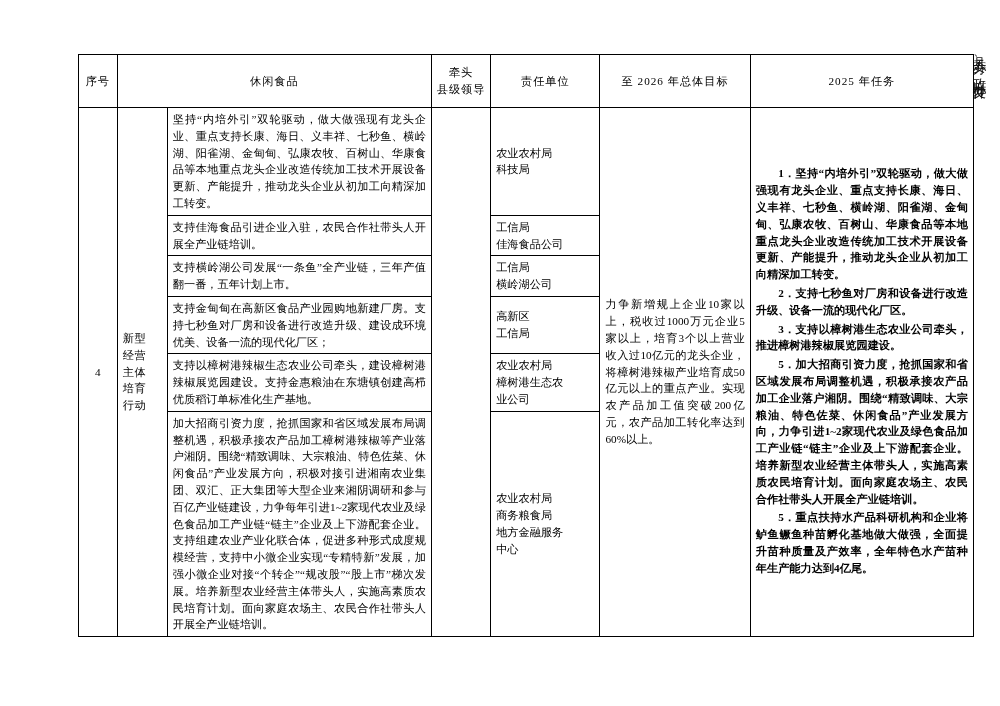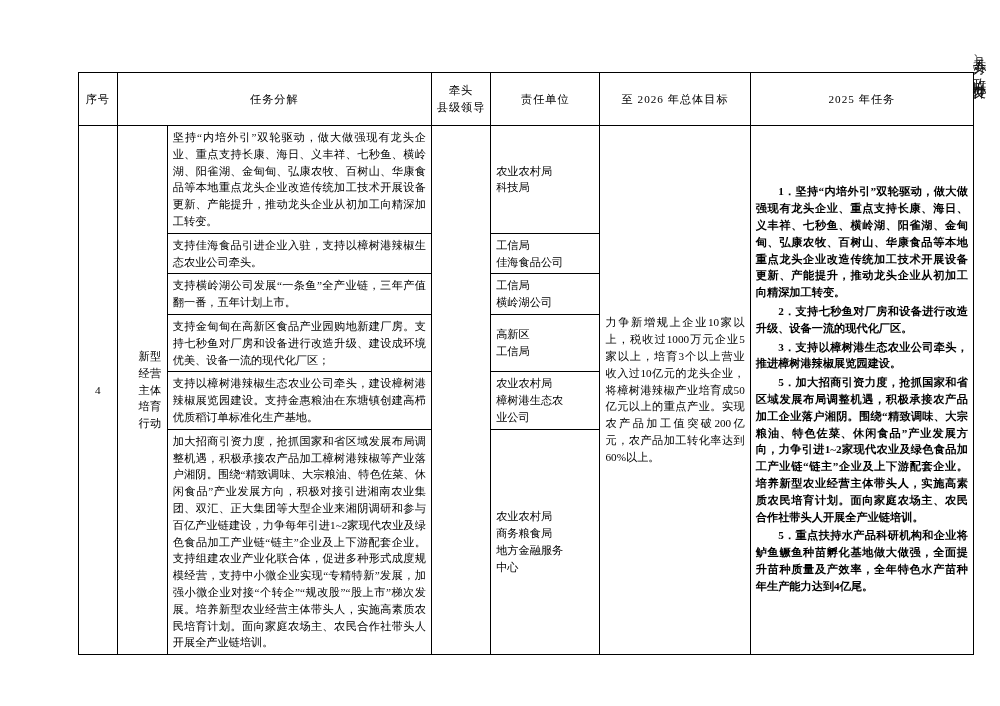--- a/index.html
+++ b/index.html
@@ -33,21 +33,21 @@
     text-orientation: upright;
     font-family: "Liberation Serif", "DejaVu Serif", serif;
     font-size: 13.5px;
     letter-spacing: 2px;
     color: #111;
     line-height: 1.1;
   }
   table.doc {
     position: absolute;
     left: 78px;
-    top: 72px;
+    top: 54px;
     width: 896px;
     border-collapse: collapse;
     table-layout: fixed;
   }
   table.doc td, table.doc th {
     border: 1px solid #000;
     vertical-align: middle;
     padding: 3px 5px;
     font-size: 11.2px;
     line-height: 1.5;
@@ -64,21 +64,21 @@
   .c-lead { width: 52px; }
   .c-resp { width: 96px; }
   .c-goal { width: 132px; }
   .c-y2025 { width: 196px; }
   .just {
     text-align: justify;
     text-justify: inter-ideograph;
     margin-top: 23px;
   }
   .vert-label {
-    text-align: right;
+    text-align: left;
     font-size: 11.8px;
     line-height: 1.45;
     letter-spacing: 0.5px;
   }
   .seq-num {
     text-align: center;
     font-size: 12.5px;
   }
   .lead-cell { }
   .task-sub {
@@ -122,21 +122,21 @@
       <col style="width:44px">
       <col class="c-task">
       <col class="c-lead">
       <col class="c-resp">
       <col class="c-goal">
       <col class="c-y2025">
     </colgroup>
     <thead>
       <tr>
         <td colspan="1">序号</td>
-        <td colspan="2">任务分解</td>
+        <td colspan="2">休闲食品</td>
         <td style="padding:2px 2px;">牵头<br>县级领导</td>
         <td>责任单位</td>
         <td>至 2026 年总体目标</td>
         <td>2025 年任务</td>
       </tr>
     </thead>
     <tbody>
       <tr>
         <td class="seq-num" rowspan="6">4</td>
         <td class="vert-label" rowspan="6">
@@ -148,21 +148,21 @@
         <td class="goal-cell" rowspan="6">力争新增规上企业10家以上，税收过1000万元企业5家以上，培育3个以上营业收入过10亿元的龙头企业，将樟树港辣椒产业培育成50亿元以上的重点产业。实现农产品加工值突破200亿元，农产品加工转化率达到60%以上。</td>
         <td class="y2025-cell" rowspan="6">
           <p>1．坚持“内培外引”双轮驱动，做大做强现有龙头企业、重点支持长康、海日、义丰祥、七秒鱼、横岭湖、阳雀湖、金甸甸、弘康农牧、百树山、华康食品等本地重点龙头企业改造传统加工技术开展设备更新、产能提升，推动龙头企业从初加工向精深加工转变。</p>
           <p>2．支持七秒鱼对厂房和设备进行改造升级、设备一流的现代化厂区。</p>
           <p>3．支持以樟树港生态农业公司牵头，推进樟树港辣椒展览园建设。</p>
           <p>5．加大招商引资力度，抢抓国家和省区域发展布局调整机遇，积极承接农产品加工企业落户湘阴。围绕“精致调味、大宗粮油、特色佐菜、休闲食品”产业发展方向，力争引进1~2家现代农业及绿色食品加工产业链“链主”企业及上下游配套企业。培养新型农业经营主体带头人，实施高素质农民培育计划。面向家庭农场主、农民合作社带头人开展全产业链培训。</p>
           <p>5．重点扶持水产品科研机构和企业将鲈鱼鳜鱼种苗孵化基地做大做强，全面提升苗种质量及产效率，全年特色水产苗种年生产能力达到4亿尾。</p>
         </td>
       </tr>
       <tr>
-        <td class="task-sub just">支持佳海食品引进企业入驻，支持以樟树港辣椒生态农业公司牵头。</td>
+        <td class="task-sub just">支持佳海食品引进企业入驻，农民合作社带头人开展全产业链培训。</td>
         <td class="resp-cell">工信局<br>佳海食品公司</td>
       </tr>
       <tr>
         <td class="task-sub just">支持横岭湖公司发展“一条鱼”全产业链，三年产值翻一番，五年计划上市。</td>
         <td class="resp-cell">工信局<br>横岭湖公司</td>
       </tr>
       <tr>
         <td class="task-sub just">支持金甸甸在高新区食品产业园购地新建厂房。支持七秒鱼对厂房和设备进行改造升级、建设成环境优美、设备一流的现代化厂区；</td>
         <td class="resp-cell">高新区<br>工信局</td>
       </tr>

